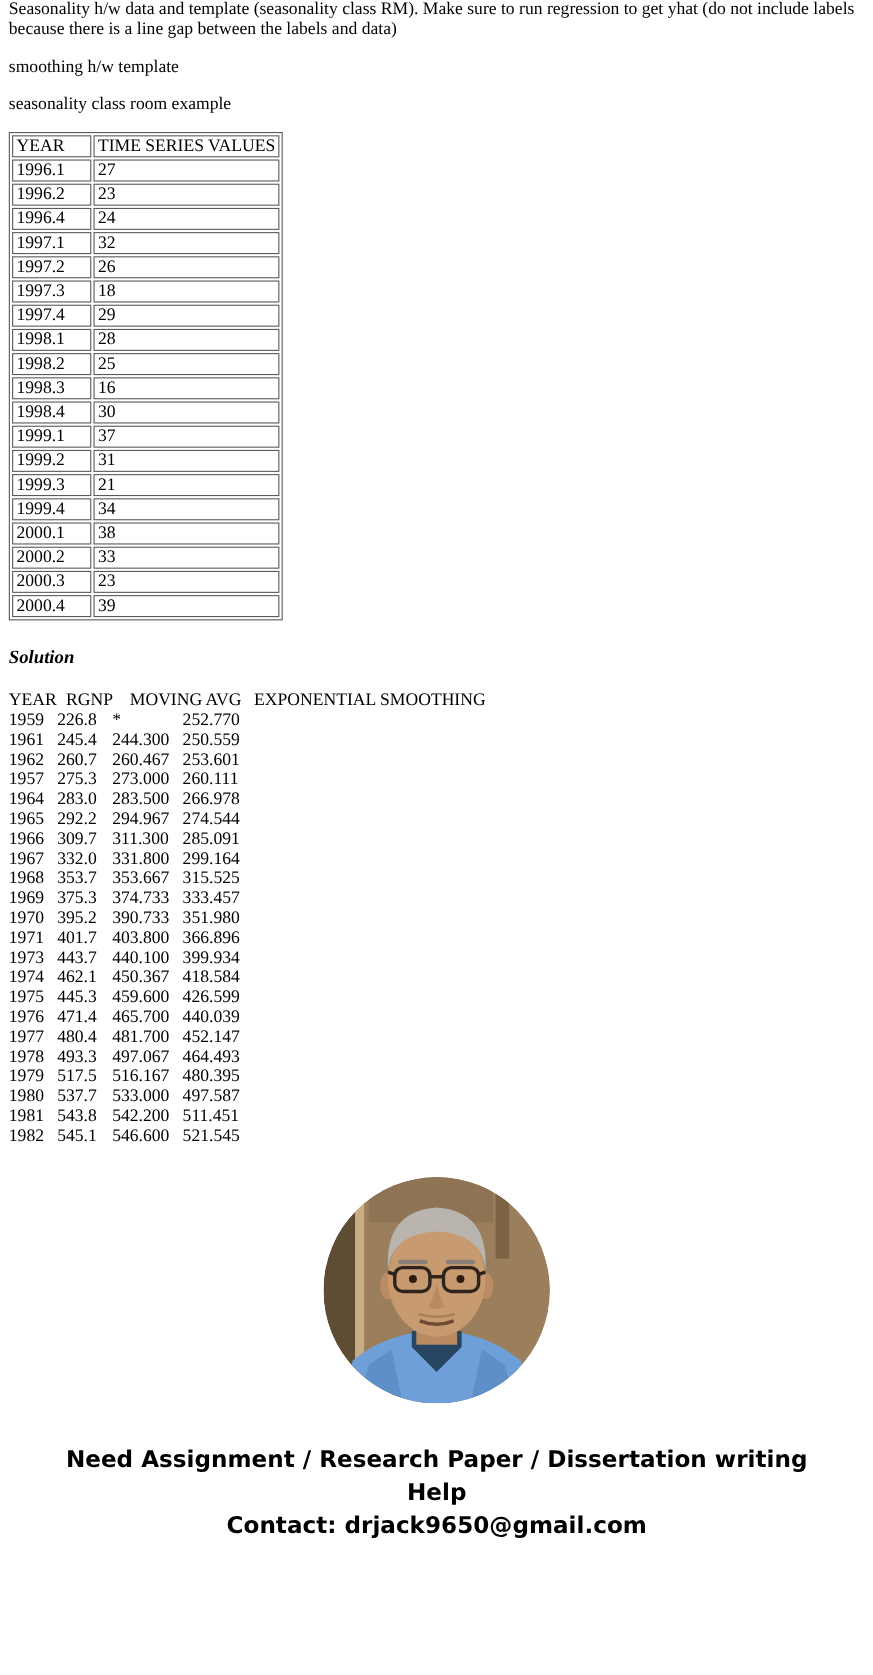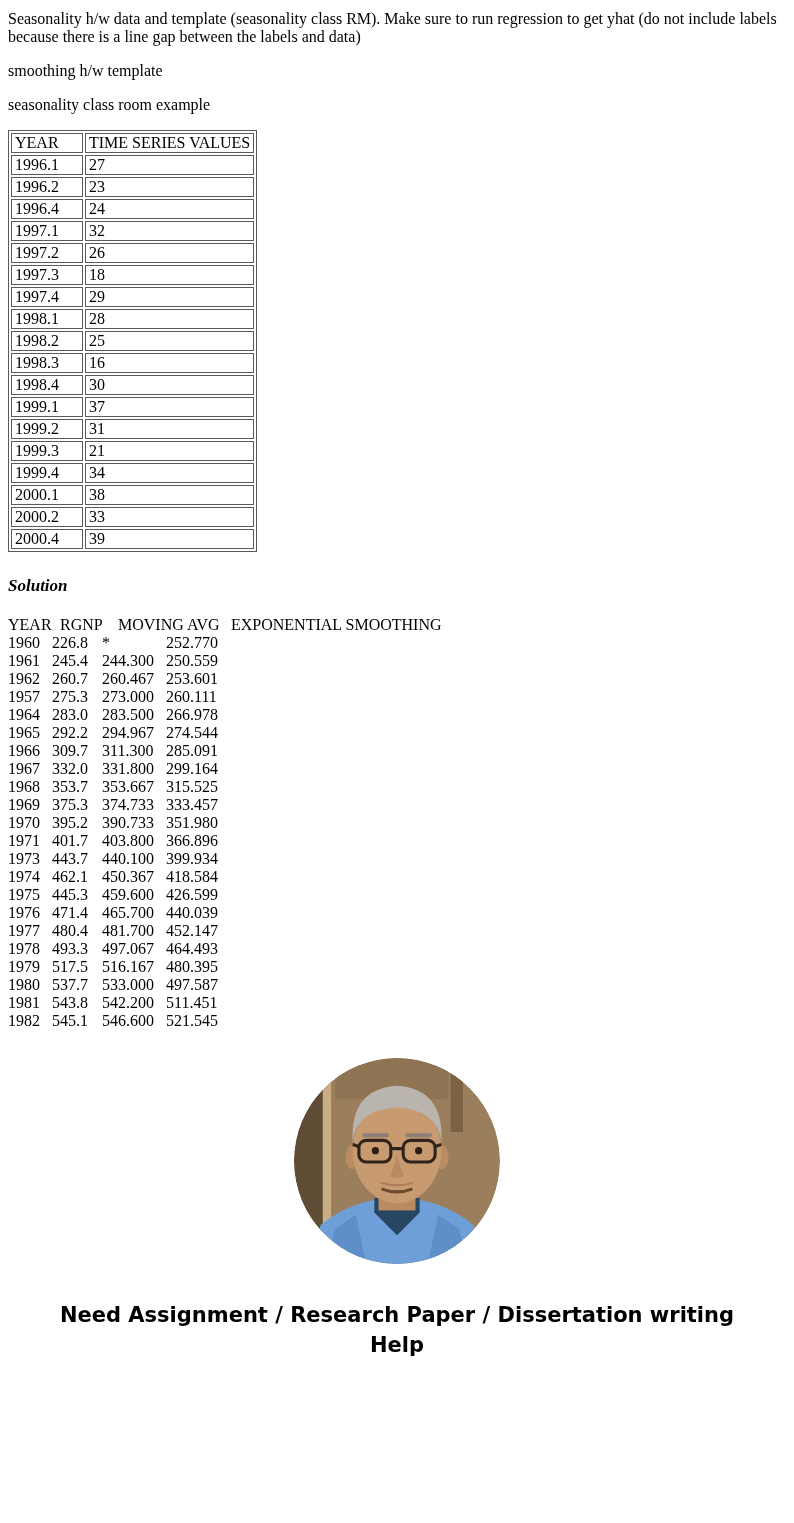--- a/index.html
+++ b/index.html
@@ -8,21 +8,21 @@
     background: #ffffff;
     color: #000000;
   }
   body {
     width: 794px;
     min-height: 1523px;
     font-family: "Liberation Serif", serif;
     font-size: 16px;
   }
   .page {
-    padding: 10px 8px 20px 8px;
+    padding: 0 8px 20px 8px;
     box-sizing: border-box;
   }
   .intro {
     margin: 0 0 16px 0;
     line-height: 18px;
     max-width: 778px;
   }
   
   table.ts-table {
     border-collapse: separate;
@@ -167,34 +167,38 @@
         </tr>
         <tr>
           <td class="col-year">2000.1</td>
           <td class="col-vals">38</td>
         </tr>
         <tr>
           <td class="col-year">2000.2</td>
           <td class="col-vals">33</td>
         </tr>
         <tr>
+          <td class="col-year">2000.3</td>
+          <td class="col-vals">23</td>
+        </tr>
+        <tr>
           <td class="col-year">2000.4</td>
           <td class="col-vals">39</td>
         </tr>
       </tbody>
   </table>
 
   <h3 class="solution-heading">Solution</h3>
 
   <div class="sol-block">
     <div class="sol-header">
       <span class="sh1">YEAR</span><span class="sh2">RGNP</span><span class="sh3">MOVING AVG</span><span class="sh4">EXPONENTIAL SMOOTHING</span>
     </div>
     <div id="sol-rows">
-        <div class="sol-row"><span class="sc sc1">1960</span><span class="sc sc2">226.8</span><span class="sc sc3">*</span><span class="sc sc4">252.770</span></div>
+        <div class="sol-row"><span class="sc sc1">1959</span><span class="sc sc2">226.8</span><span class="sc sc3">*</span><span class="sc sc4">252.770</span></div>
         <div class="sol-row"><span class="sc sc1">1961</span><span class="sc sc2">245.4</span><span class="sc sc3">244.300</span><span class="sc sc4">250.559</span></div>
         <div class="sol-row"><span class="sc sc1">1962</span><span class="sc sc2">260.7</span><span class="sc sc3">260.467</span><span class="sc sc4">253.601</span></div>
         <div class="sol-row"><span class="sc sc1">1957</span><span class="sc sc2">275.3</span><span class="sc sc3">273.000</span><span class="sc sc4">260.111</span></div>
         <div class="sol-row"><span class="sc sc1">1964</span><span class="sc sc2">283.0</span><span class="sc sc3">283.500</span><span class="sc sc4">266.978</span></div>
         <div class="sol-row"><span class="sc sc1">1965</span><span class="sc sc2">292.2</span><span class="sc sc3">294.967</span><span class="sc sc4">274.544</span></div>
         <div class="sol-row"><span class="sc sc1">1966</span><span class="sc sc2">309.7</span><span class="sc sc3">311.300</span><span class="sc sc4">285.091</span></div>
         <div class="sol-row"><span class="sc sc1">1967</span><span class="sc sc2">332.0</span><span class="sc sc3">331.800</span><span class="sc sc4">299.164</span></div>
         <div class="sol-row"><span class="sc sc1">1968</span><span class="sc sc2">353.7</span><span class="sc sc3">353.667</span><span class="sc sc4">315.525</span></div>
         <div class="sol-row"><span class="sc sc1">1969</span><span class="sc sc2">375.3</span><span class="sc sc3">374.733</span><span class="sc sc4">333.457</span></div>
         <div class="sol-row"><span class="sc sc1">1970</span><span class="sc sc2">395.2</span><span class="sc sc3">390.733</span><span class="sc sc4">351.980</span></div>
@@ -247,15 +251,16 @@
           <path d="M100 94 Q97 108 93 114 Q100 119 107 114 Q103 108 100 94" fill="#b9895f"></path>
           <path d="M85 127 Q100 133 115 127" stroke="#6e4a33" stroke-width="3" fill="none"></path>
           <path d="M84 121 Q100 126 116 121" stroke="#a87e57" stroke-width="2" fill="none"></path>
         </g>
       </svg>
     </div>
   </div>
 
   <div class="footer">
     <div>Need Assignment / Research Paper / Dissertation writing Help</div>
+    <div>Contact: drjack9650@gmail.com</div>
   </div>
 
 </div>
 
 </body></html>

